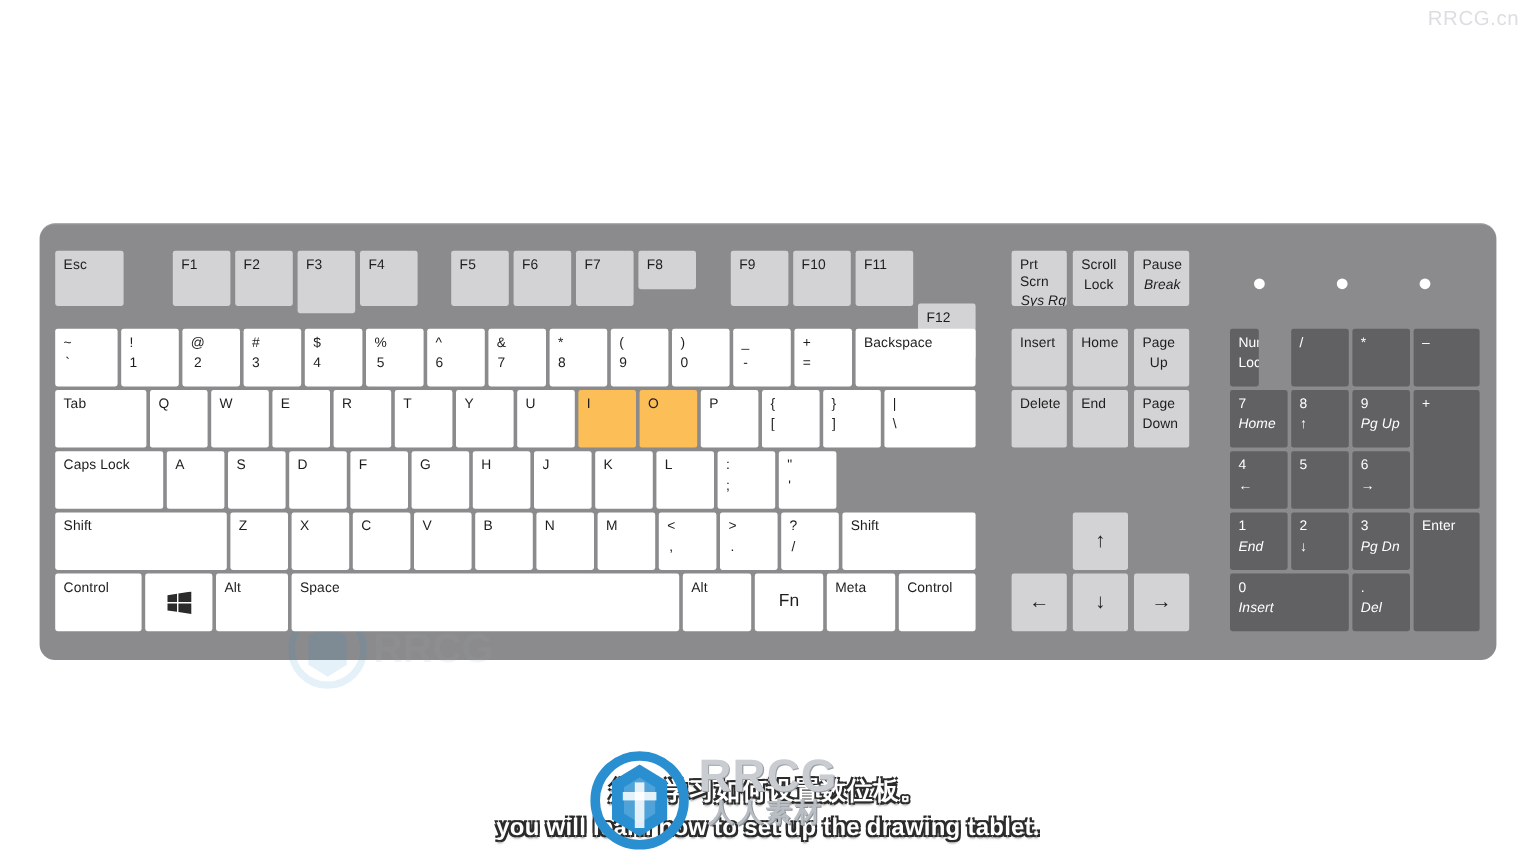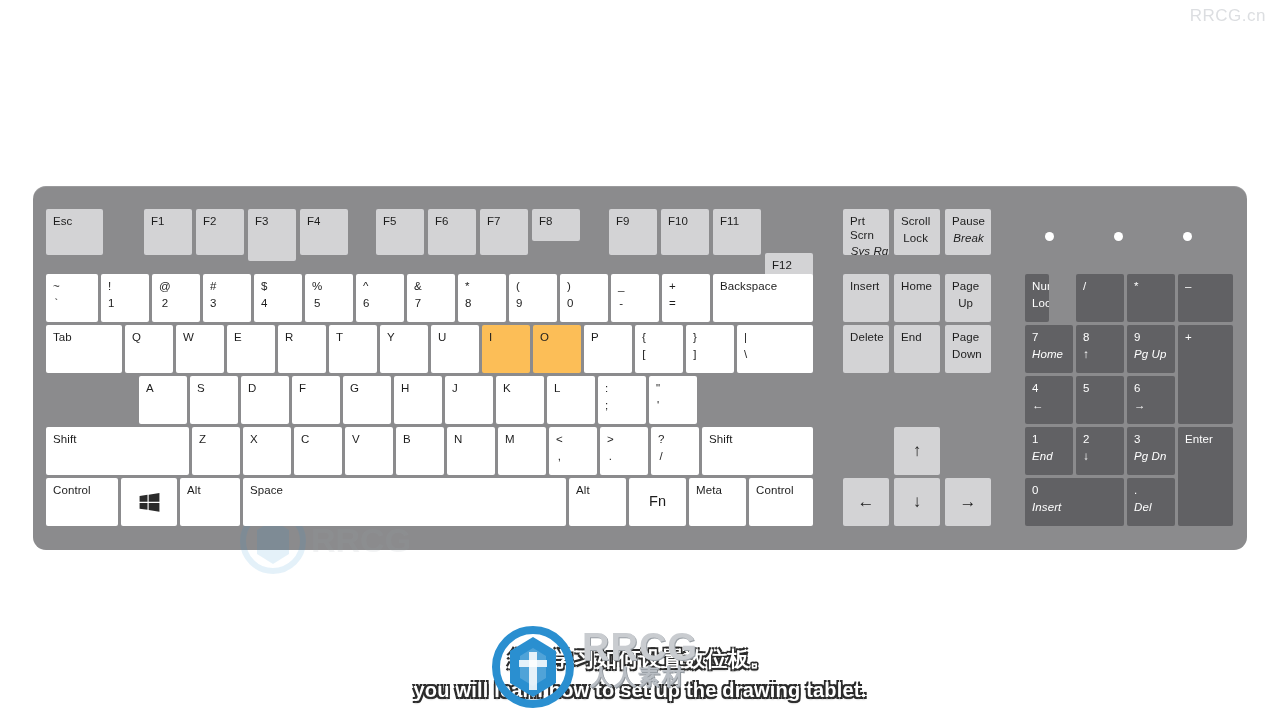--- a/index.html
+++ b/index.html
@@ -315,20 +315,23 @@
         <span class="lbl">7<span class="l2 it">Home</span></span>
       </div>
       <div class="key dark" style="left: 1043px; top: 139px; width: 48px; height: 48px;">
         <span class="lbl">8<span class="l2">↑</span></span>
       </div>
       <div class="key dark" style="left: 1094px; top: 139px; width: 48px; height: 48px;">
         <span class="lbl">9<span class="l2 it">Pg Up</span></span>
       </div>
       <div class="key dark" style="left: 1145px; top: 139px; width: 55px; height: 99px;">
         <span class="lbl">+</span>
+      </div>
+      <div class="key" style="left: 13px; top: 190px; width: 90px; height: 48px;">
+        <span class="lbl">Caps Lock</span>
       </div>
       <div class="key" style="left: 106px; top: 190px; width: 48px; height: 48px;">
         <span class="lbl">A</span>
       </div>
       <div class="key" style="left: 157px; top: 190px; width: 48px; height: 48px;">
         <span class="lbl">S</span>
       </div>
       <div class="key" style="left: 208px; top: 190px; width: 48px; height: 48px;">
         <span class="lbl">D</span>
       </div>

